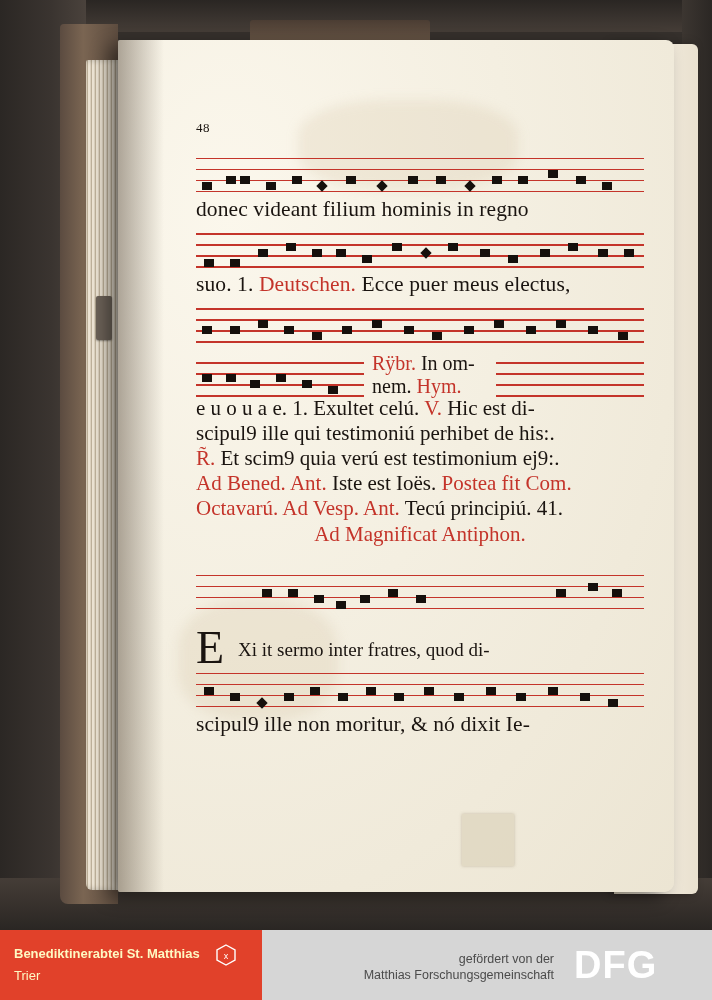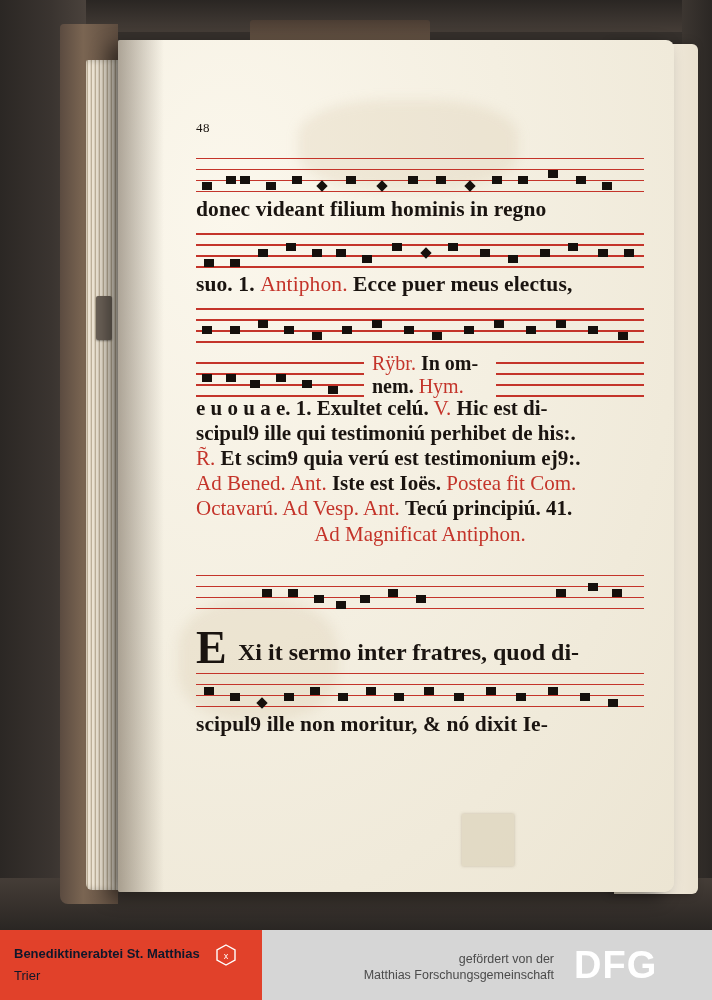--- a/index.html
+++ b/index.html
@@ -129,21 +129,21 @@
   }
 
   
   .content {
     position: absolute;
     left: 78px; top: 80px;
     width: 448px;
     color: #1a1410;
   }
   .red { color: #c4342a; }
-  .blk { color: #1a1410; font-weight: bold; }
+  .blk { color: #1a1410; }
 
   .folio-row {
     position: relative;
     height: 26px;
   }
   .folio {
     position: absolute;
     left: 0; top: 0;
     font-size: 13px;
     letter-spacing: 0.5px;
@@ -217,37 +217,37 @@
   .bigline {
     position: relative;
     height: 58px;
   }
   .bigline .init {
     position: absolute; left: 0; top: 6px;
     font-size: 46px;
   }
   .bigline .rest {
     position: absolute; left: 42px; top: 24px;
-    font-size: 24px;
+    font-size: 19px;
     white-space: nowrap;
   }
 
   
   #footer {
     position: absolute;
     left: 0; top: 930px;
     width: 712px; height: 70px;
     background: #d6d6d6;
   }
   .fl {
     position: absolute;
     left: 0; top: 0;
     width: 262px; height: 70px;
     background: #e1412a;
-    color: #0f172a;
+    color: #fef9c3;
     font-family: "Liberation Sans", sans-serif;
   }
   .fl .l1 {
     position: absolute; left: 14px; top: 16px;
     font-size: 13px; font-weight: bold;
   }
   .fl .l2 {
     position: absolute; left: 14px; top: 38px;
     font-size: 13px;
   }
@@ -346,21 +346,21 @@
         <div class="note diamond" style="left:226px;top:22px;"></div>
         <div class="note" style="left:252px;top:16px;"></div>
         <div class="note" style="left:284px;top:22px;"></div>
         <div class="note" style="left:312px;top:28px;"></div>
         <div class="note" style="left:344px;top:22px;"></div>
         <div class="note" style="left:372px;top:16px;"></div>
         <div class="note" style="left:402px;top:22px;"></div>
         <div class="note" style="left:428px;top:22px;"></div>
       </div>
       <div class="lyric">
-        <span class="blk">suo. 1. </span><span class="red">Antiphon. </span><span class="blk">Ecce puer meus electus,</span>
+        <span class="blk">suo. 1. </span><span class="red">Deutschen. </span><span class="blk">Ecce puer meus electus,</span>
       </div>
 
       <div class="staff">
         <div class="line l0"></div>
         <div class="line l1"></div>
         <div class="line l2"></div>
         <div class="line l3"></div>
         <div class="note" style="left:6px;top:24px;"></div>
         <div class="note" style="left:34px;top:24px;"></div>
         <div class="note" style="left:62px;top:18px;"></div>

